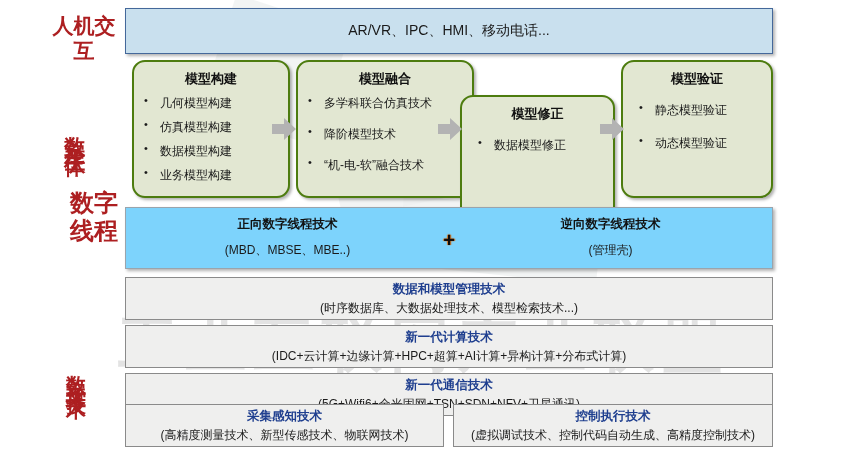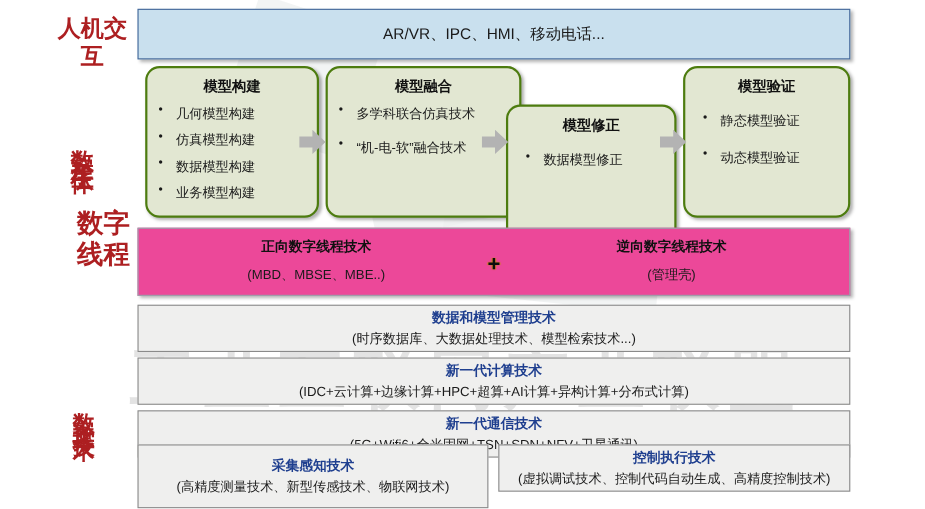--- a/index.html
+++ b/index.html
@@ -101,21 +101,21 @@
   .arrow {
     position: absolute; top: 118px; width: 24px; height: 22px; z-index: 4;
   }
   #ar-0 { left: 272px; }
   #ar-1 { left: 438px; }
   #ar-2 { left: 600px; }
 
   
   .thread-band {
     position: absolute; left: 125px; top: 207px; width: 648px; height: 62px;
-    background: #ec4899; border: 1px solid #9aa4ac; padding-left: 24px;
+    background: #7dd3fc; border: 1px solid #9aa4ac; padding-left: 24px;
   }
   .thread-half {
     position: absolute; top: 8px; width: 50%; text-align: center;
   }
   .thread-half.left  { left: 0; }
   .thread-half.right { right: 0; }
   .thread-title { font-size: 12.5px; font-weight: bold; color: #111; margin-bottom: 9px; }
   .thread-sub   { font-size: 12px; color: #1a1a1a; }
   .plus-sign {
     position: absolute; left: 50%; top: 22px; transform: translateX(-50%);
@@ -129,21 +129,21 @@
     position: absolute; background: #efefee; border: 1px solid #8a8a8a;
     display: flex; flex-direction: column; align-items: center; justify-content: center;
   }
   .sup-title {
     font-size: 12.5px; font-weight: bold; color: #1f3f8f; margin-bottom: 2px;
   }
   .sup-sub { font-size: 12px; color: #1a1a1a; white-space: nowrap; }
   #sup-0 { left: 125px; top: 277px; width: 648px; height: 43px; }
   #sup-1 { left: 125px; top: 325px; width: 648px; height: 43px; }
   #sup-2 { left: 125px; top: 373px; width: 648px; height: 43px; }
-  #sup-3 { left: 125px; top: 404px; width: 319px; height: 58px; }
+  #sup-3 { left: 125px; top: 404px; width: 319px; height: 43px; }
   #sup-4 { left: 453px; top: 404px; width: 320px; height: 43px; }
 </style>
 </head>
 <body>
 
 <div id="root">
 
   <div class="watermark">
     <div class="wm-shape" style="left:215px;top:10px;width:120px;height:120px;transform:rotate(18deg);"></div>
     <div class="wm-shape" style="left:330px;top:95px;width:150px;height:110px;transform:rotate(-12deg);"></div>
@@ -172,20 +172,21 @@
         <li>仿真模型构建</li>
         <li>数据模型构建</li>
         <li>业务模型构建</li>
       </ul>
     </div>
 
     <div class="model-box shadow-box" id="mb-1">
       <div class="model-title">模型融合</div>
       <ul class="model-list">
         <li>多学科联合仿真技术</li>
+        <li>降阶模型技术</li>
         <li>“机-电-软”融合技术</li>
       </ul>
     </div>
 
     <div class="model-box shadow-box" id="mb-2">
       <div class="model-title">模型修正</div>
       <ul class="model-list">
         <li>数据模型修正</li>
       </ul>
     </div>

